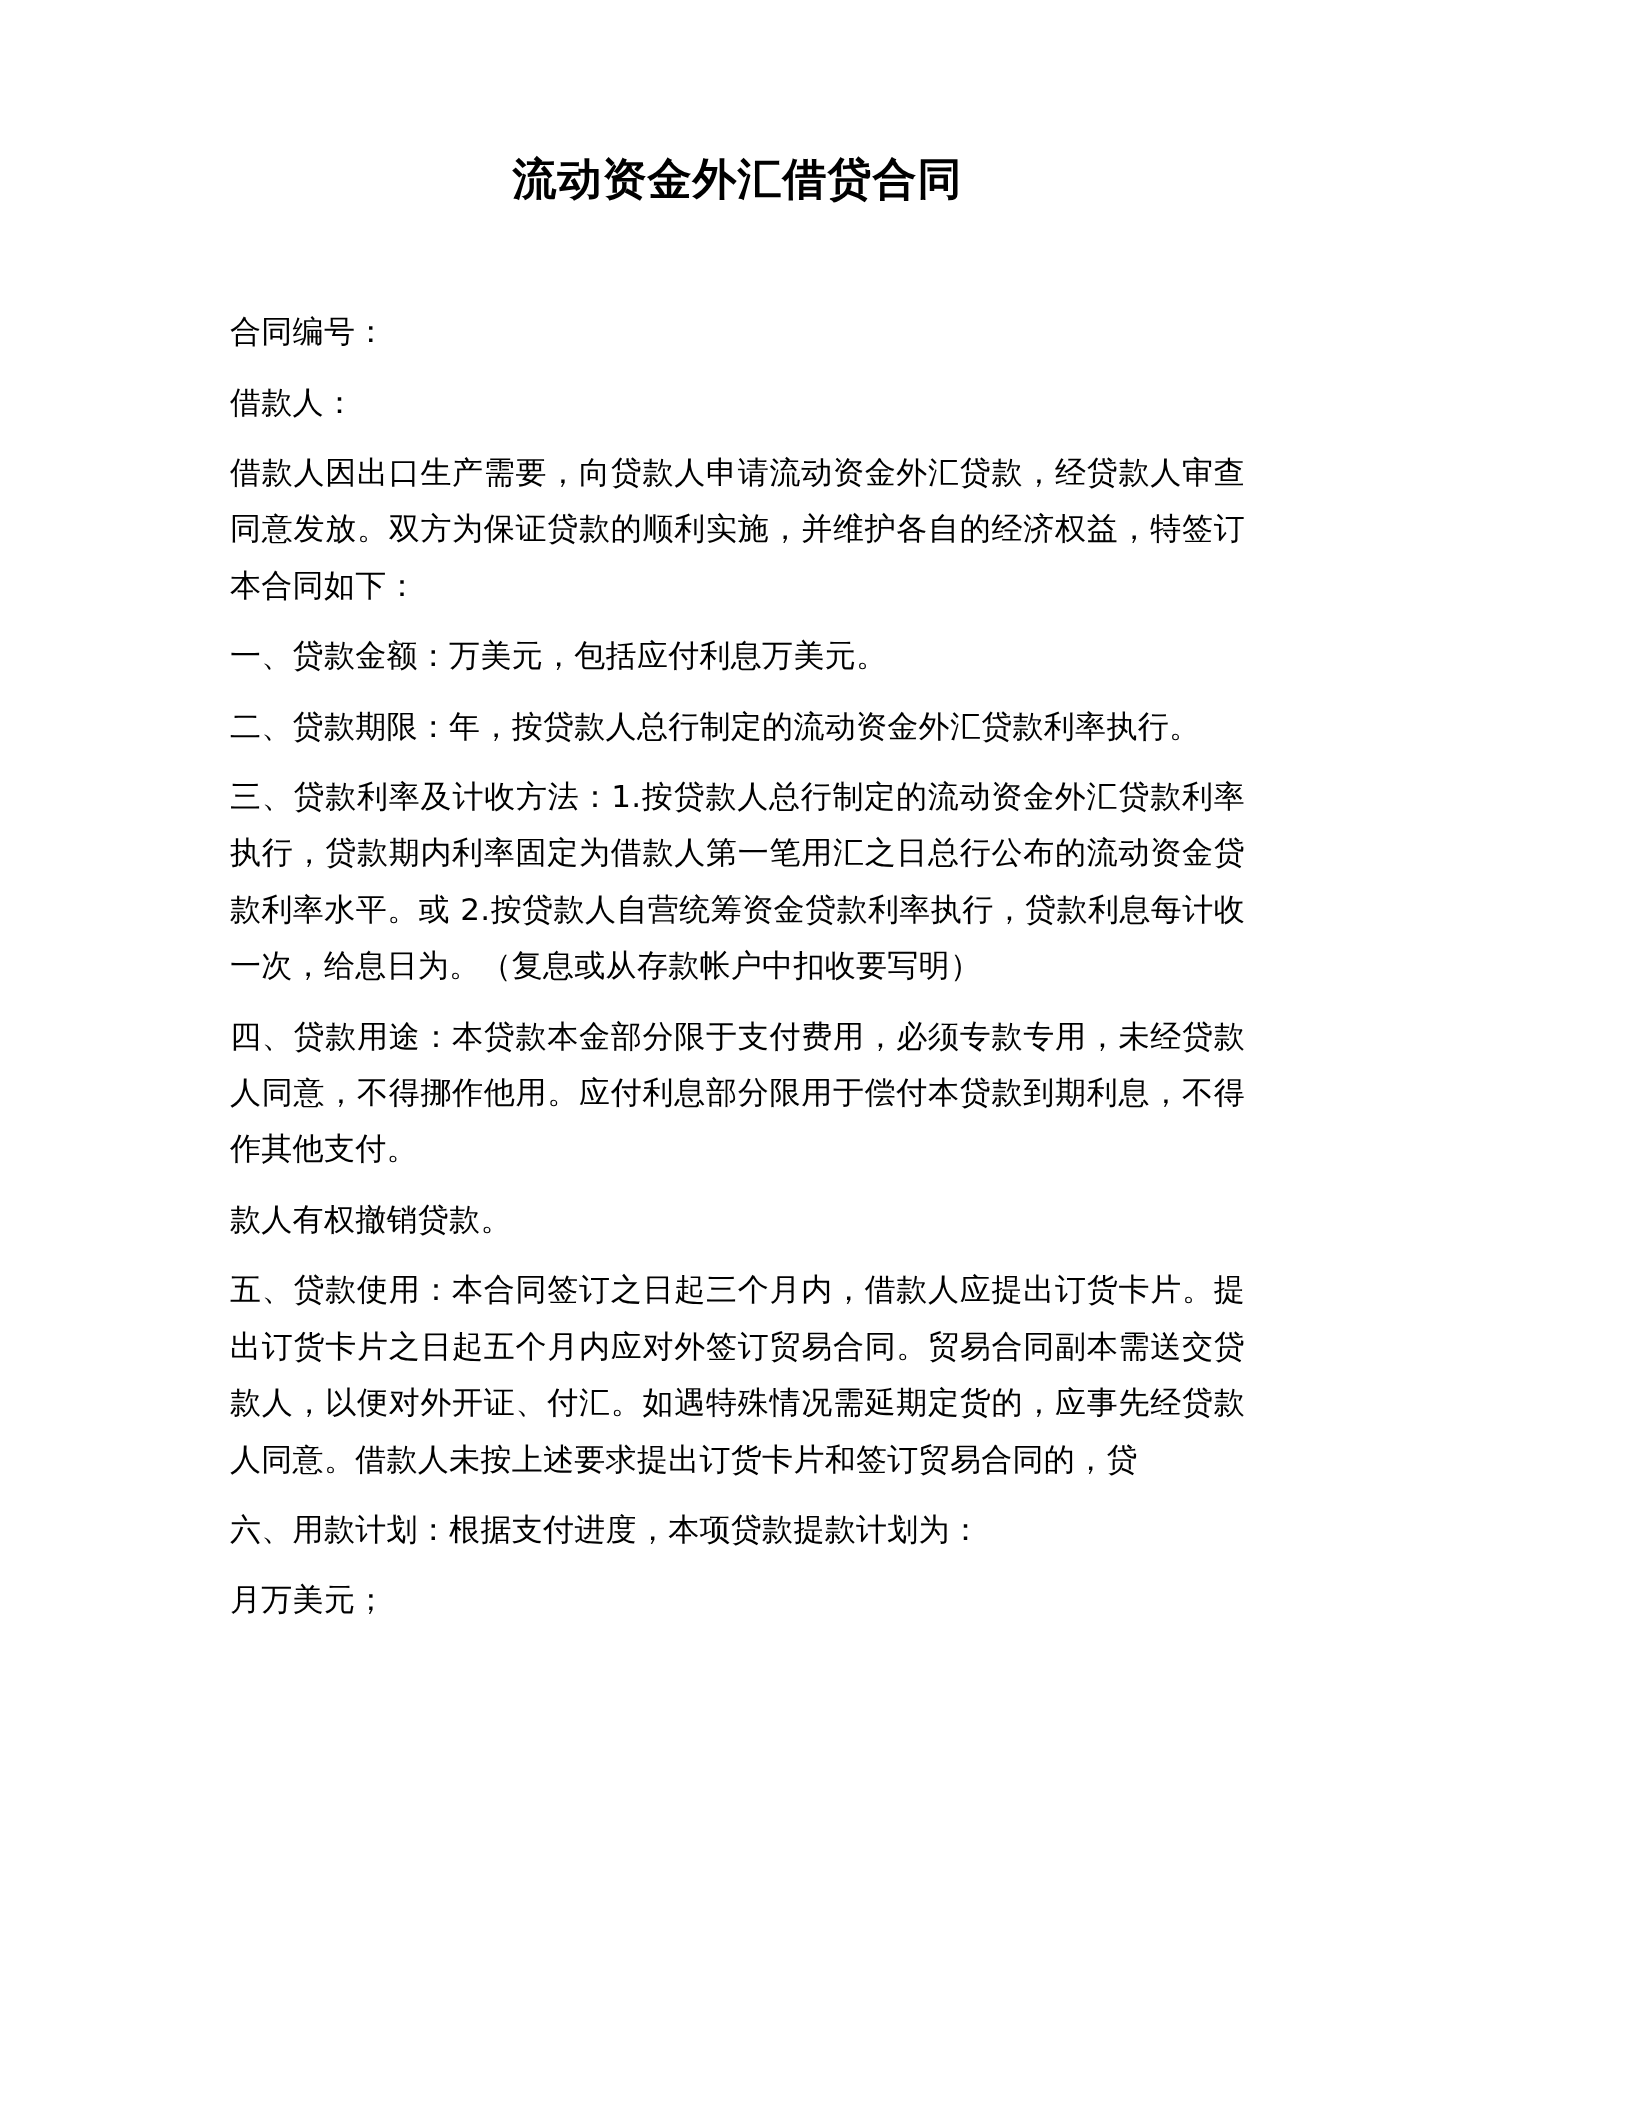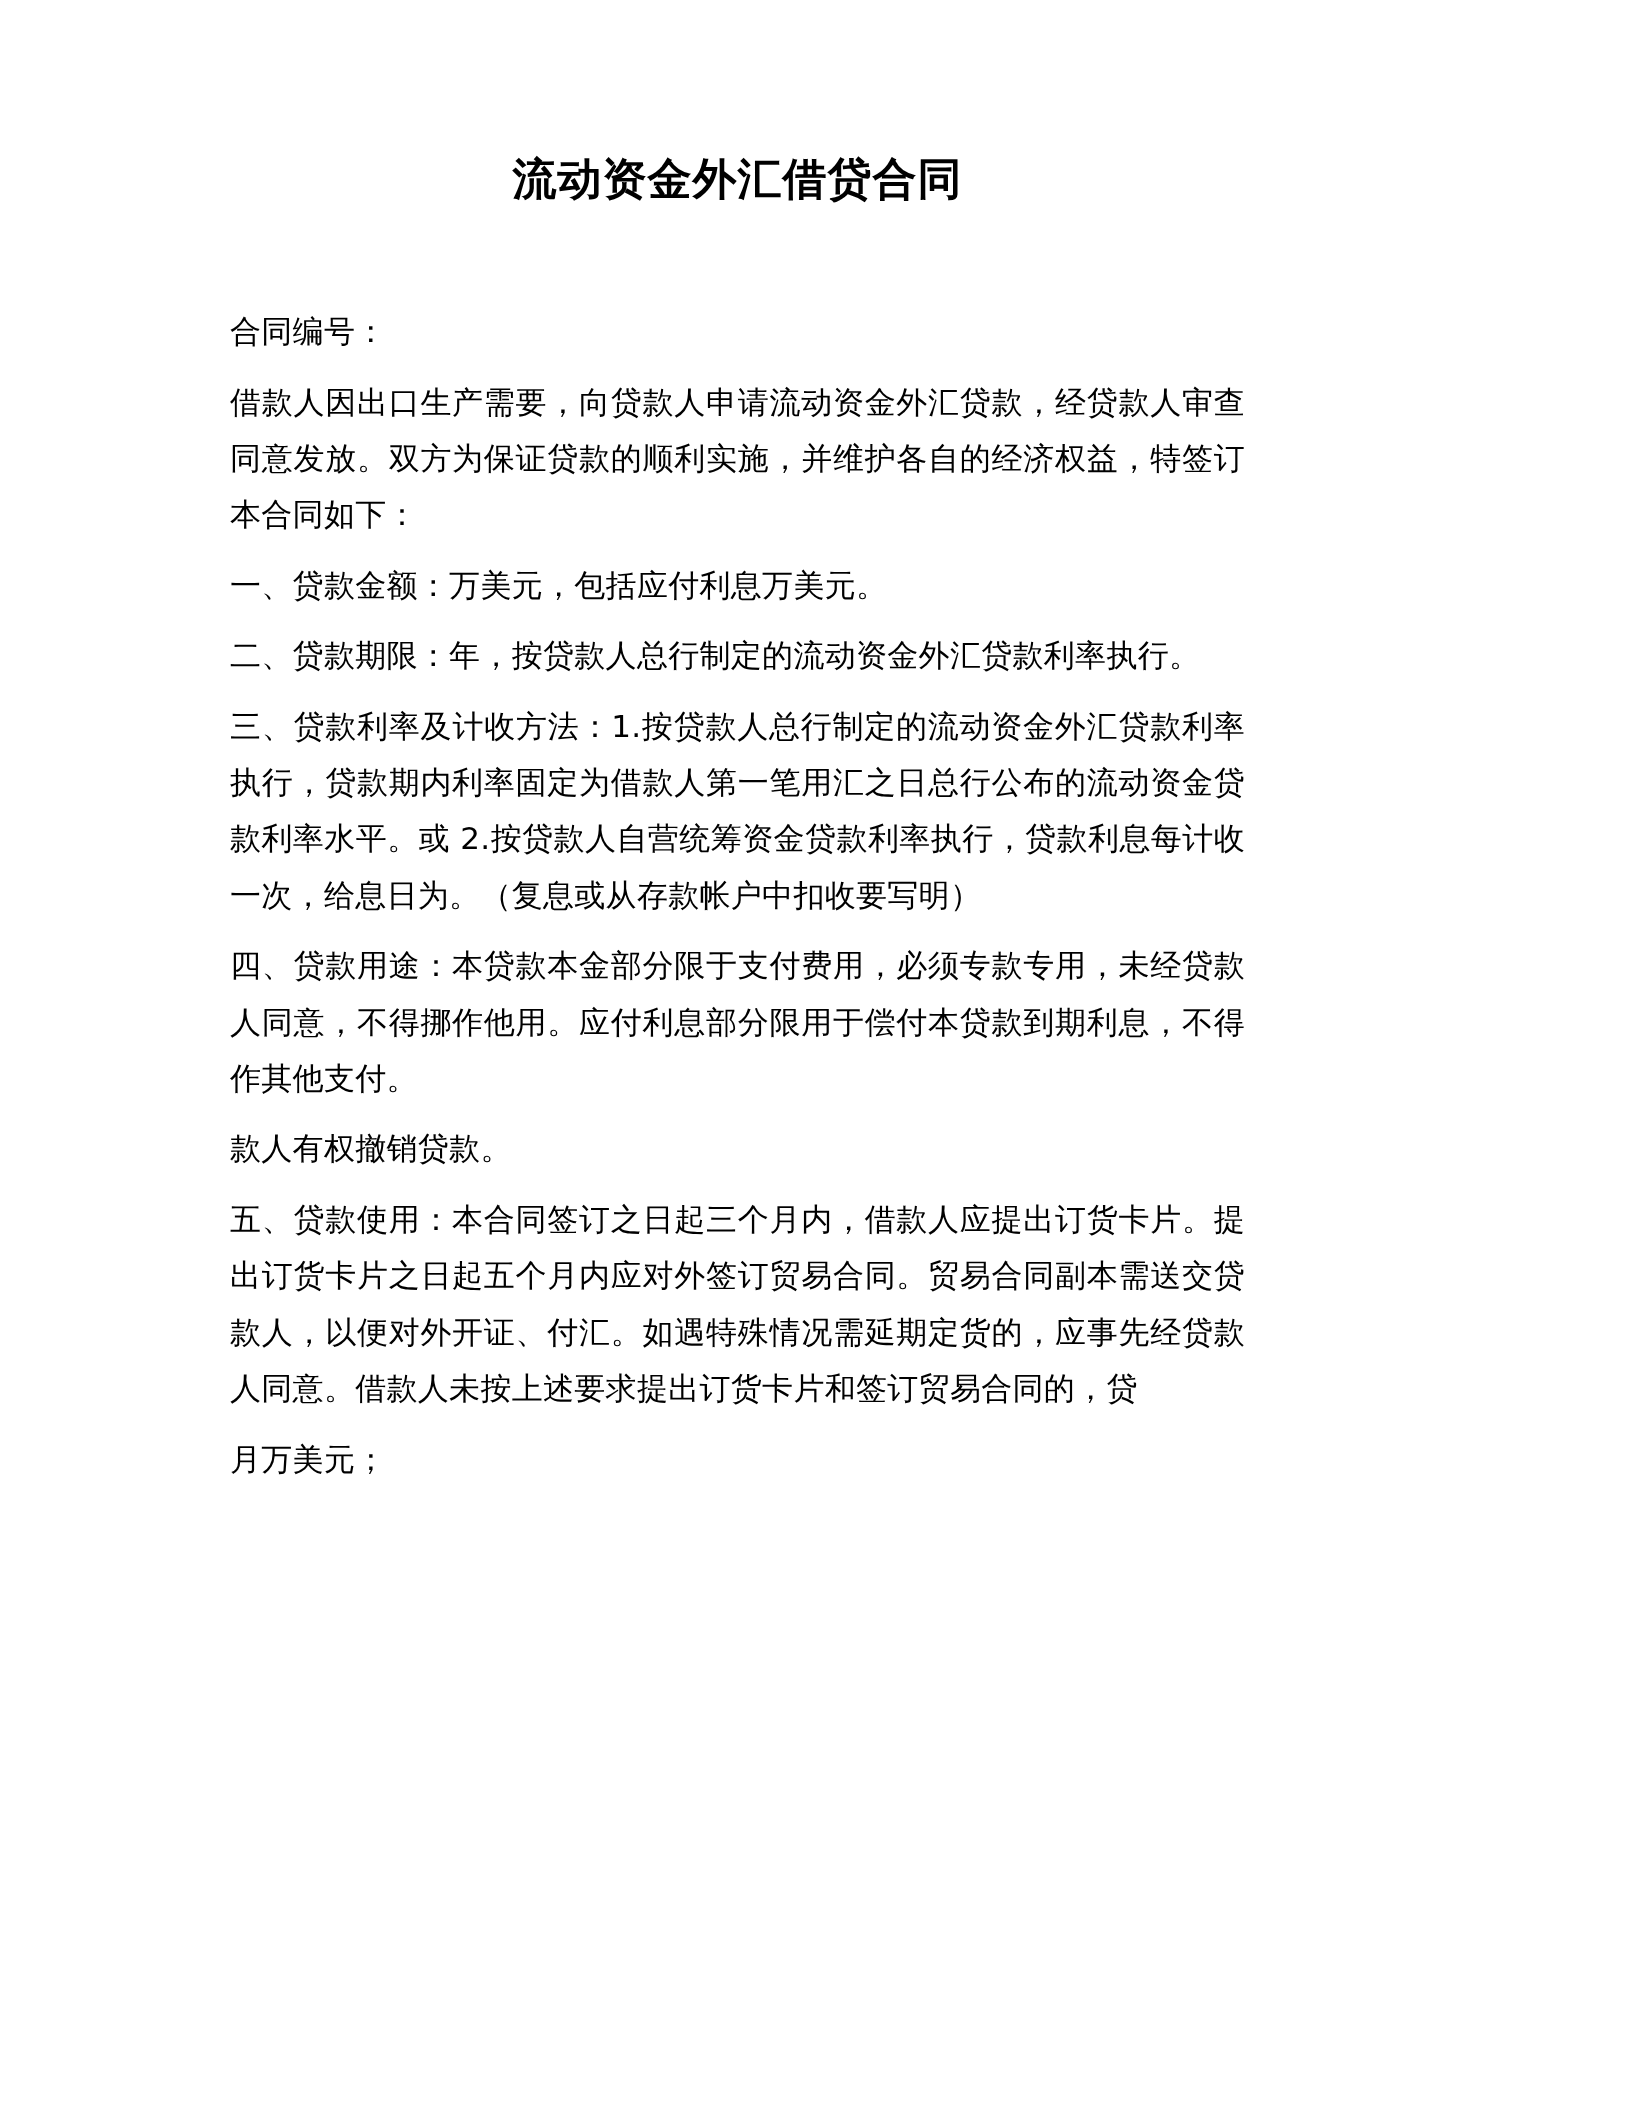--- a/index.html
+++ b/index.html
@@ -47,22 +47,24 @@
     margin-bottom: 0;
   }
 </style>
 </head>
 <body>
 
 <div class="page">
   <h1 class="doc-title">流动资金外汇借贷合同</h1>
   <div class="body-block">
     <p class="para">合同编号：</p>
+    <p class="para">借款人：</p>
     <p class="para">借款人因出口生产需要，向贷款人申请流动资金外汇贷款，经贷款人审查同意发放。双方为保证贷款的顺利实施，并维护各自的经济权益，特签订本合同如下：</p>
     <p class="para">一、贷款金额：万美元，包括应付利息万美元。</p>
     <p class="para">二、贷款期限：年，按贷款人总行制定的流动资金外汇贷款利率执行。</p>
     <p class="para">三、贷款利率及计收方法：1.按贷款人总行制定的流动资金外汇贷款利率执行，贷款期内利率固定为借款人第一笔用汇之日总行公布的流动资金贷款利率水平。或 2.按贷款人自营统筹资金贷款利率执行，贷款利息每计收一次，给息日为。（复息或从存款帐户中扣收要写明）</p>
     <p class="para">四、贷款用途：本贷款本金部分限于支付费用，必须专款专用，未经贷款人同意，不得挪作他用。应付利息部分限用于偿付本贷款到期利息，不得作其他支付。</p>
     <p class="para">款人有权撤销贷款。</p>
     <p class="para">五、贷款使用：本合同签订之日起三个月内，借款人应提出订货卡片。提出订货卡片之日起五个月内应对外签订贸易合同。贸易合同副本需送交贷款人，以便对外开证、付汇。如遇特殊情况需延期定货的，应事先经贷款人同意。借款人未按上述要求提出订货卡片和签订贸易合同的，贷</p>
+    <p class="para">六、用款计划：根据支付进度，本项贷款提款计划为：</p>
     <p class="para">月万美元；</p>
   </div>
 </div>
 
 </body></html>

